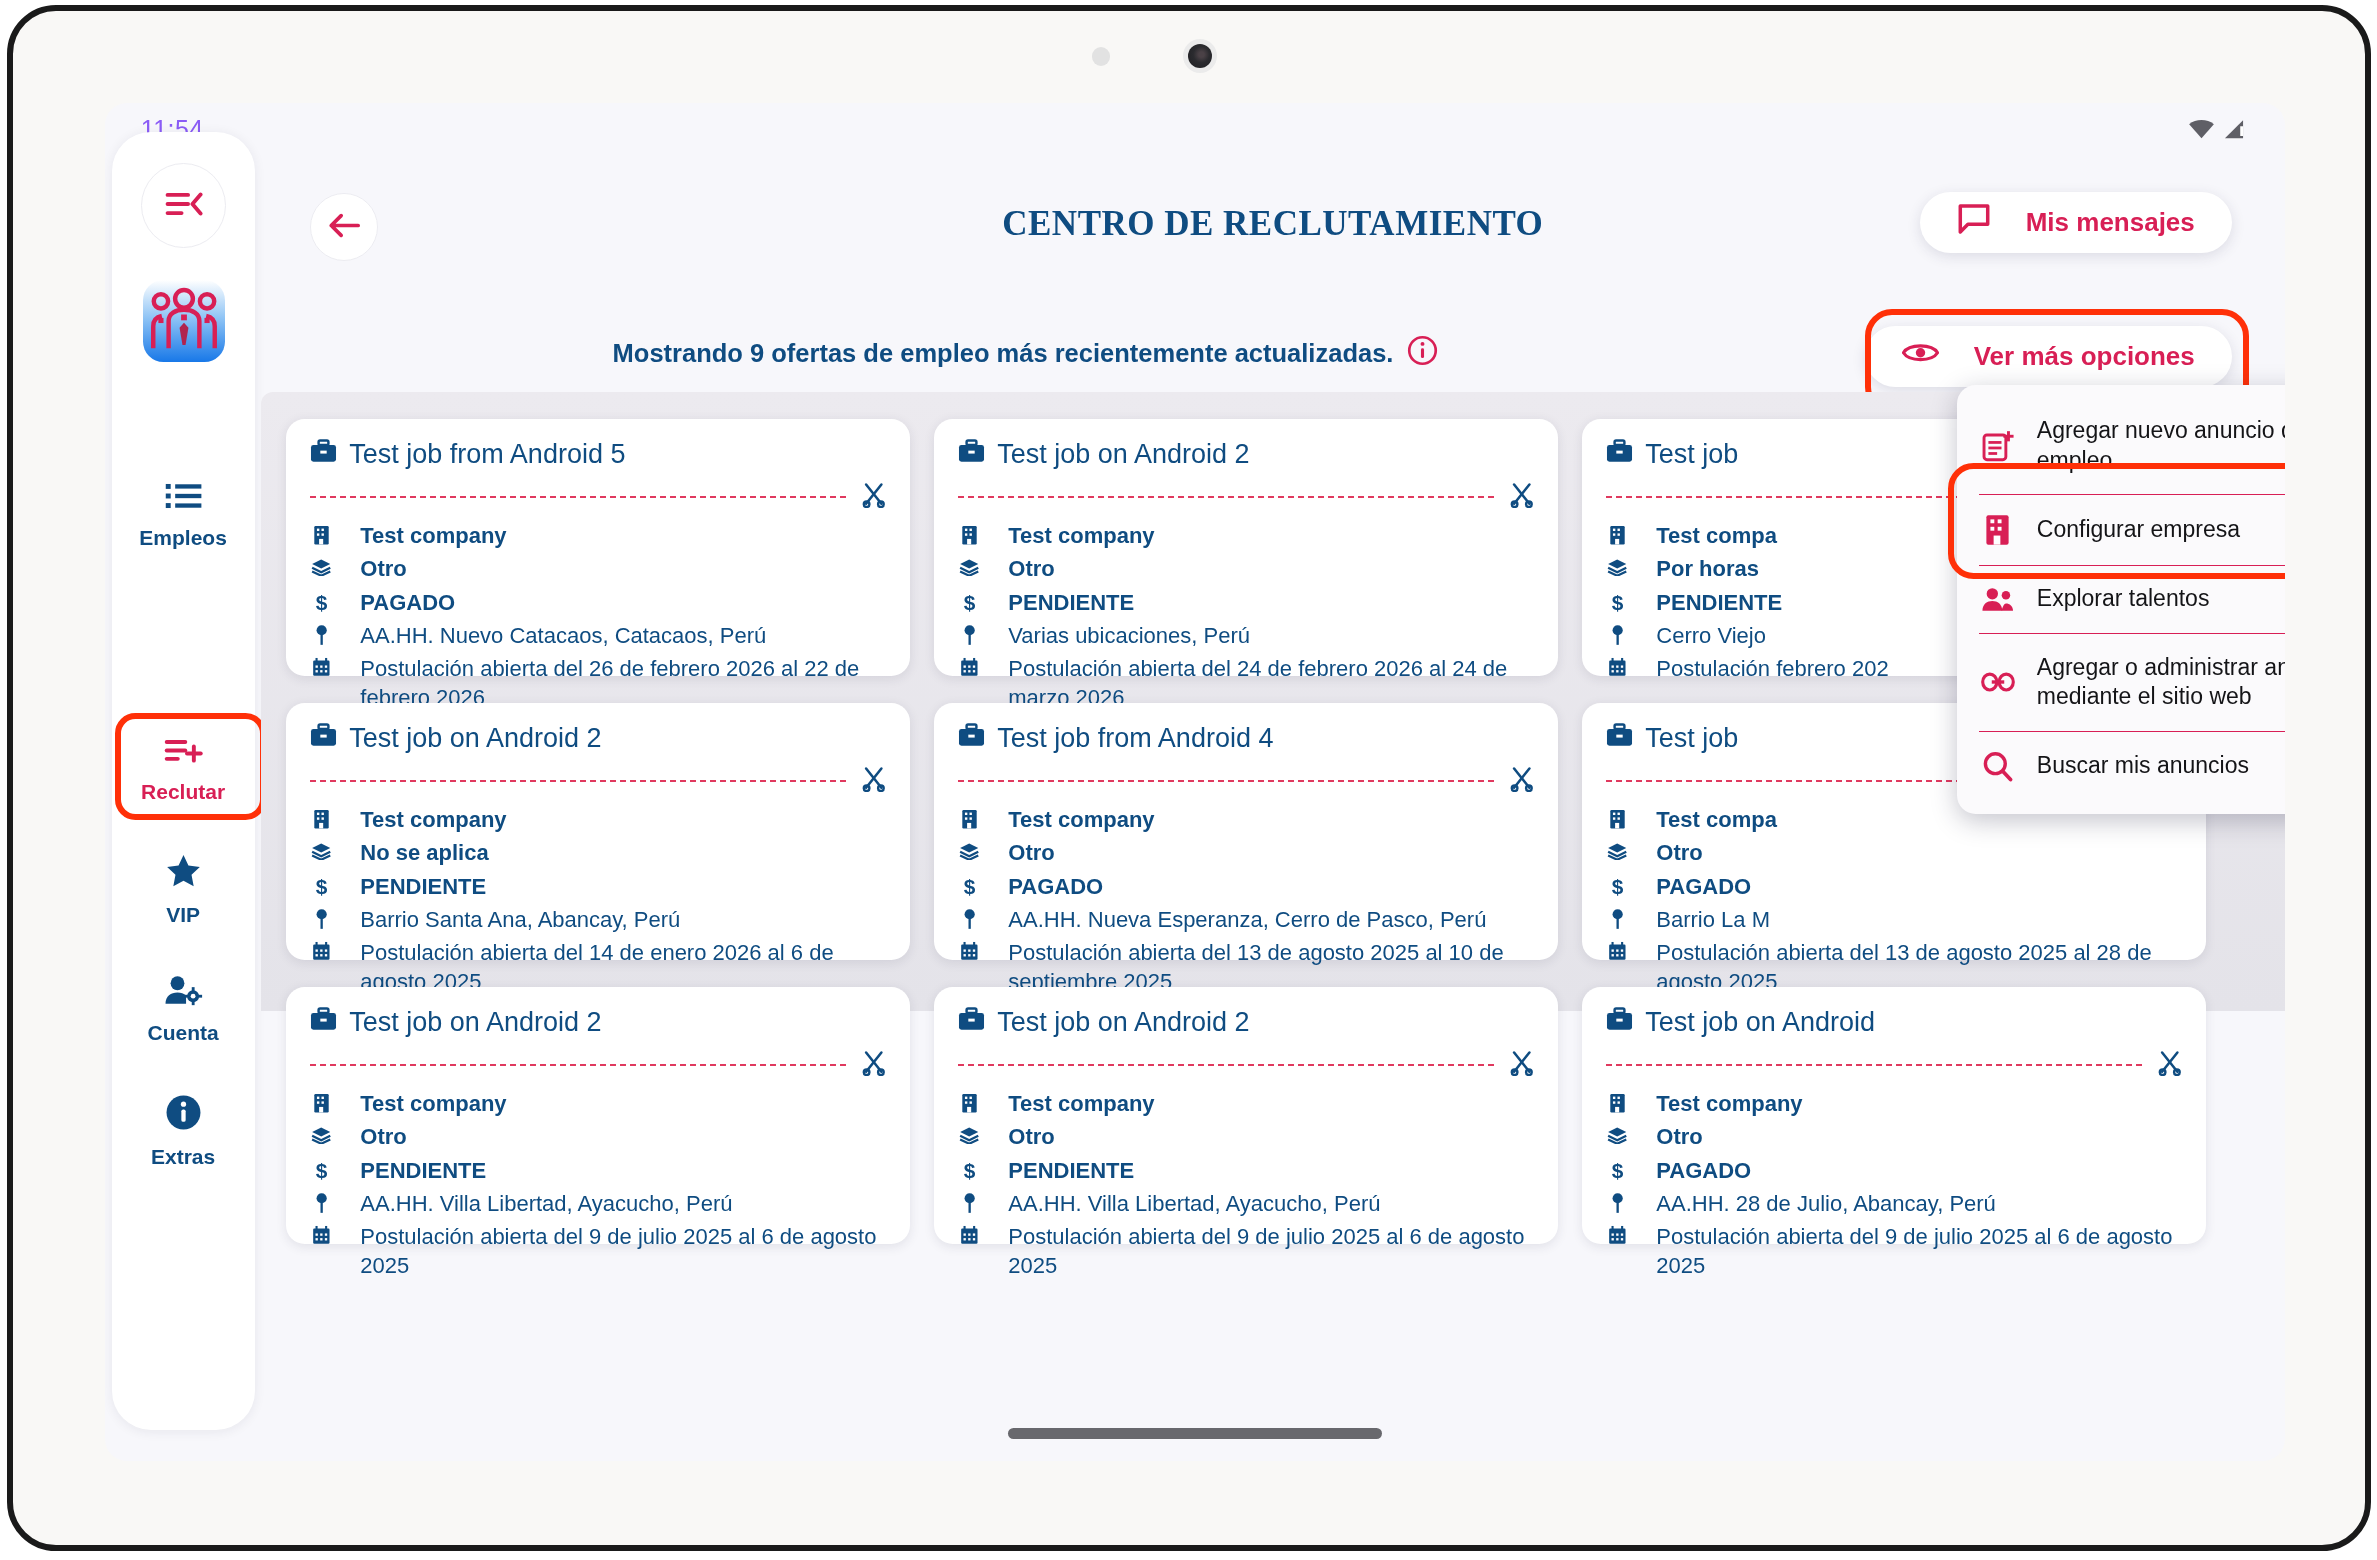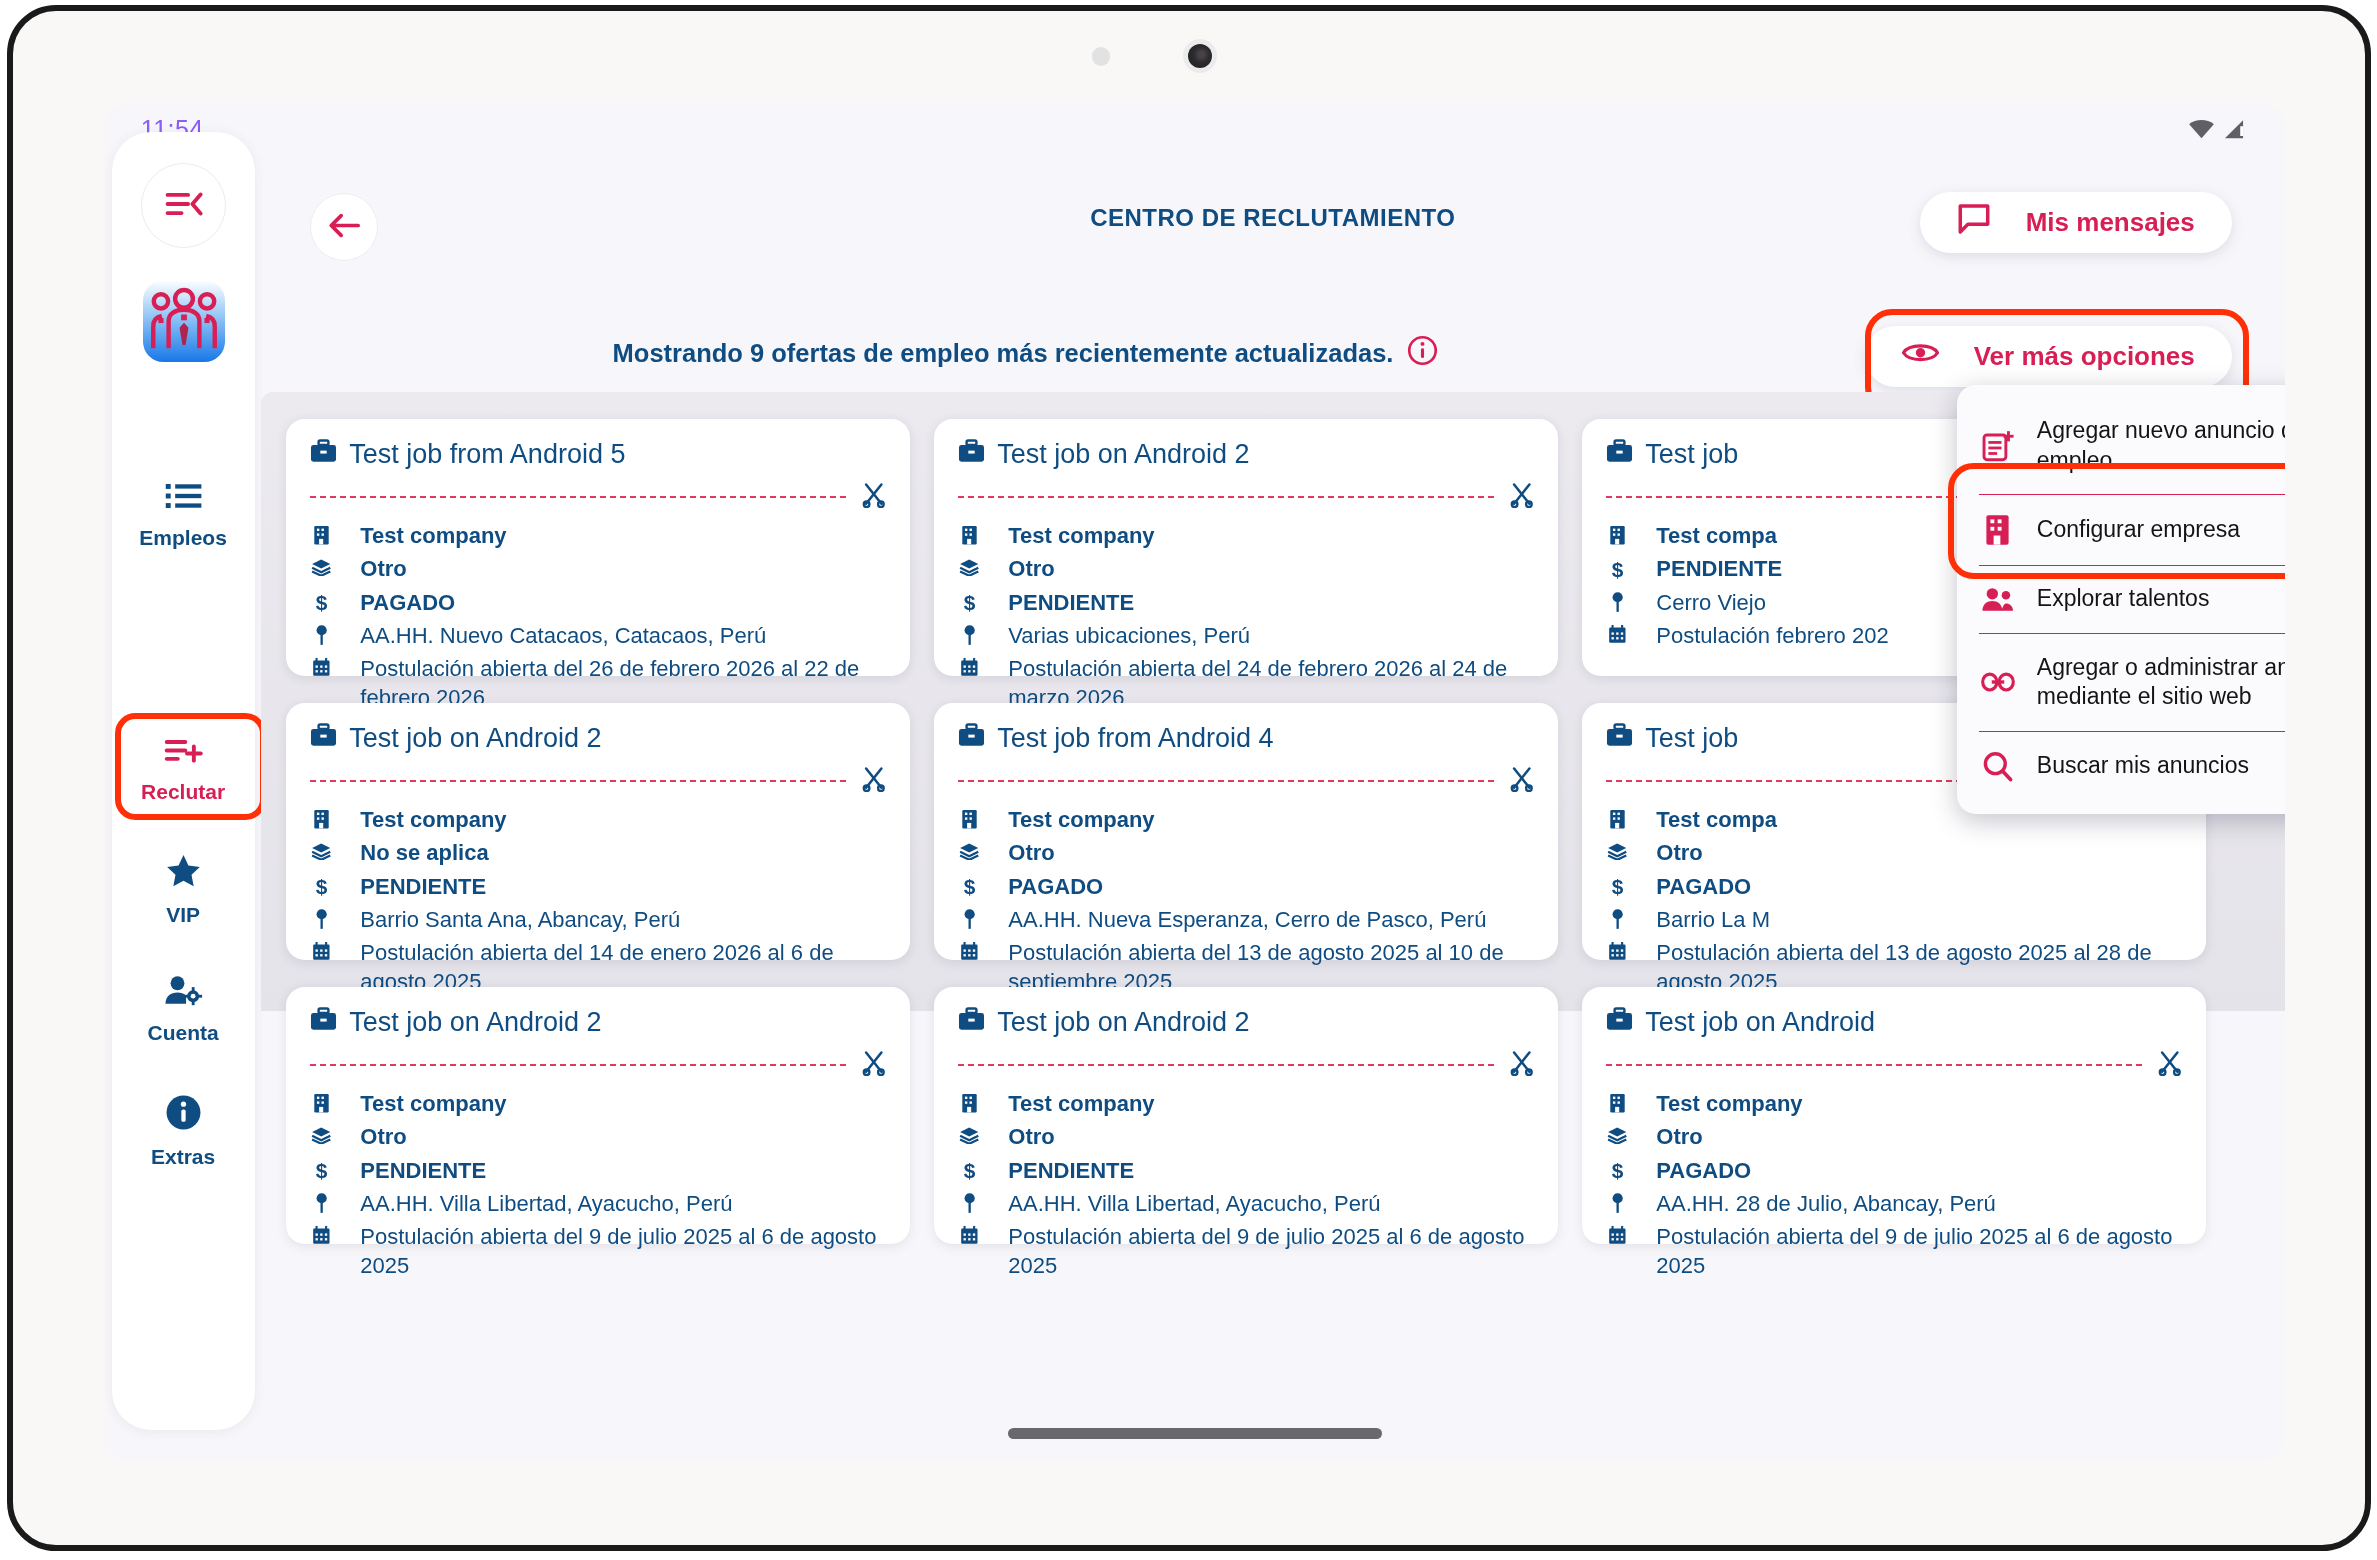--- a/index.html
+++ b/index.html
@@ -106,22 +106,23 @@
   #back-button {
     position: absolute; left: 49px; top: 37px;
     width: 68px; height: 68px; border-radius: 50%;
     background: #fff; border: 1.7px solid #ececf1;
     display: flex; align-items: center; justify-content: center;
     cursor: pointer;
   }
   #page-title {
     position: absolute; left: 0; right: 0; top: 48px;
     text-align: center;
-    font-size: 24px; font-weight: 700; letter-spacing: 0.5px;
+    font-size: 35px; font-weight: 700; letter-spacing: 0.5px;
     color: #0f4c81;
+    font-family: Liberation Serif, serif;
   }
   .pill-btn {
     position: absolute;
     display: flex; align-items: center; gap: 35px;
     height: 61px; padding: 0 37px;
     background: #fff; border-radius: 37px;
     box-shadow: 0 3.4px 13.6px rgba(40,40,80,.13);
     color: #d81f55; font-size: 26px; font-weight: 700;
     cursor: pointer; white-space: nowrap;
   }
@@ -590,20 +591,30 @@
                     <g fill="#ffffff">
                       <rect x="3.2" y="3" width="2" height="2"></rect>
                       <rect x="7" y="3" width="2" height="2"></rect>
                       <rect x="3.2" y="7" width="2" height="2"></rect>
                       <rect x="7" y="7" width="2" height="2"></rect>
                       <rect x="5" y="11.6" width="3.4" height="4.6"></rect>
                     </g>
                   </svg>
                 </span>
               <span>Test compa</span>
+            </div>
+            <div class="card-line bold">
+              <span class="ico">
+                  <svg width="20.4" height="18.7" viewBox="0 0 18 16">
+                    <path d="M9 1 L17 5 L9 9 L1 5 Z" fill="#0f4c81"></path>
+                    <path d="M1 8.4 L9 12.4 L17 8.4" stroke="#0f4c81" stroke-width="2" fill="none"></path>
+                    <path d="M1 11.6 L9 15.4 L17 11.6" stroke="#0f4c81" stroke-width="2" fill="none"></path>
+                  </svg>
+                </span>
+              <span>Por horas</span>
             </div>
             <div class="card-line bold">
               <span class="ico">
                   <svg width="15.3" height="22" viewBox="0 0 12 19" style="font-size:26px">
                     <text x="6" y="16" font-family="Liberation Sans, sans-serif" font-size="18" font-weight="700" fill="#0f4c81" text-anchor="middle">$</text>
                   </svg>
                 </span>
               <span>PENDIENTE</span>
             </div>
             <div class="card-line">

